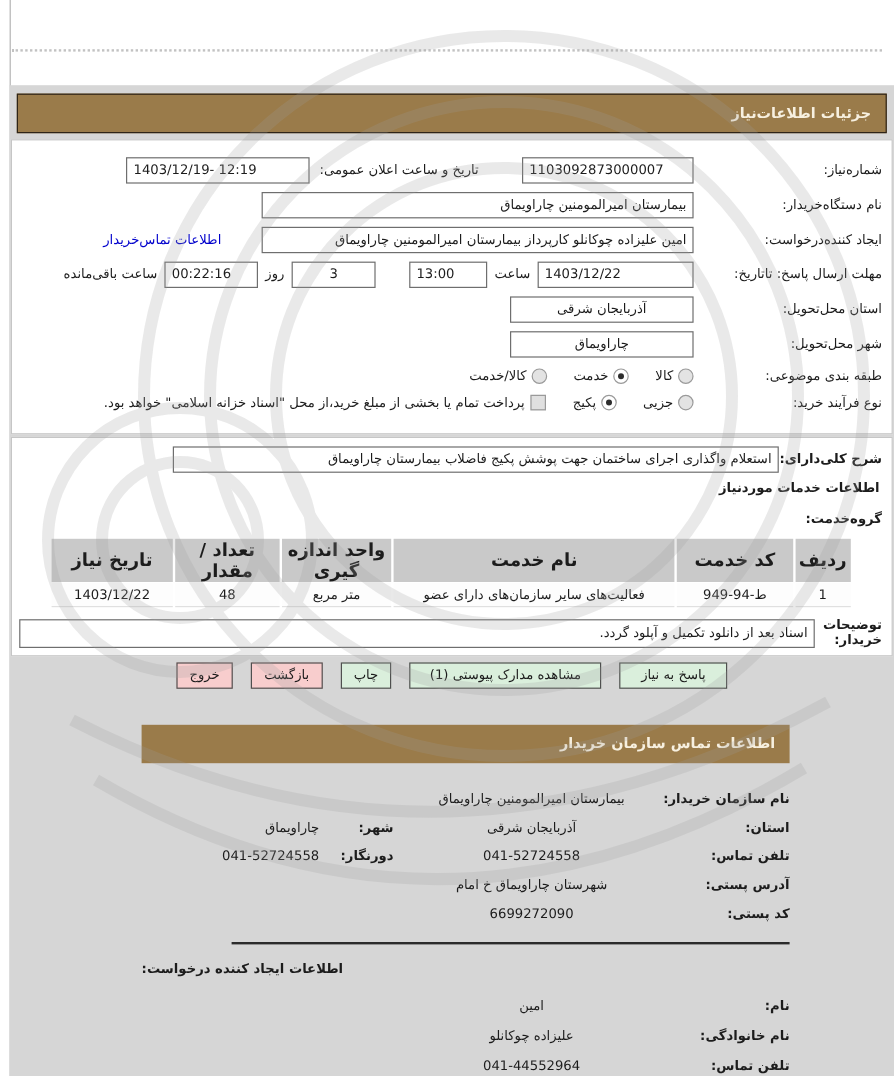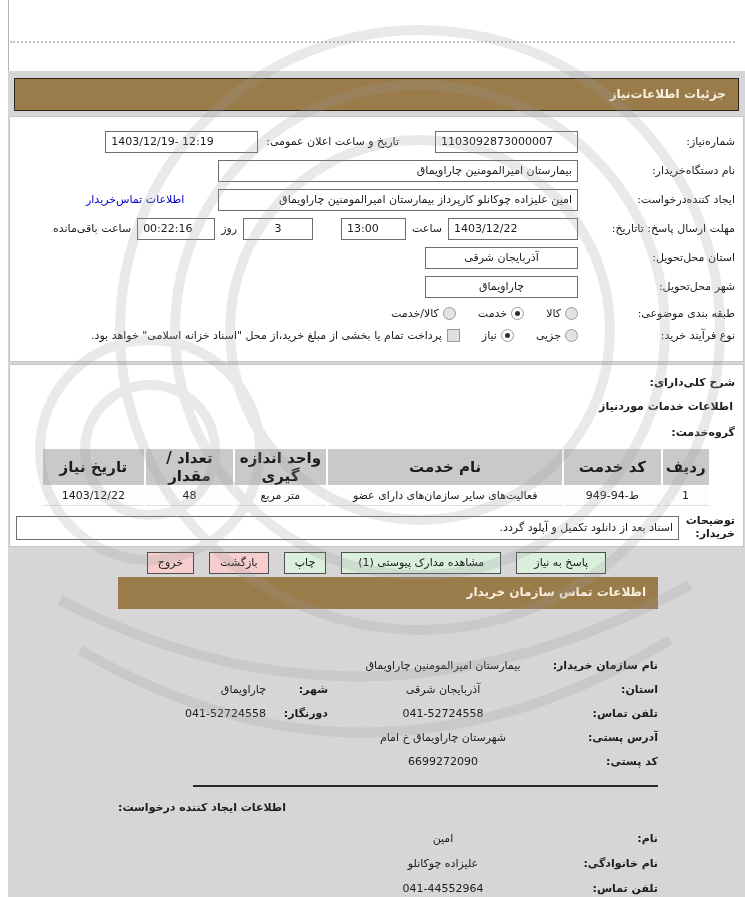--- a/index.html
+++ b/index.html
@@ -3,21 +3,21 @@
 <meta charset="utf-8">
 <style>
   * { box-sizing: border-box; margin: 0; padding: 0; }
   body { font-family: "DejaVu Sans", "Liberation Sans", sans-serif; background:#fff; }
   #screen { position:relative; width:745px; height:897px; background:#fff; overflow:hidden; direction:rtl; font-size:11px; color:#1c1c1c; }
   .vline { position:absolute; left:8px; top:0; bottom:0; width:0; border-left:1px solid #b3b3b3; z-index:0; }
   .dotline { position:absolute; top:41px; left:10px; right:10px; border-top:2px dotted #c2c2c2; z-index:0; }
   #main { position:absolute; top:55px; left:8px; width:737px; height:842px; background:#d6d6d6; z-index:1;margin-top:16px; }
   .titlebar { background:#9a7b4a; border:1px solid #2e2417; color:#f7f0e0; font-weight:bold; font-size:12px; text-align:right; }
   #bar1 { position:absolute; top:7px; right:6px; left:6px; height:33px; line-height:31px; padding-right:12px; }
-  #bar2 { position:absolute; top:506px; right:87px; width:540px; height:32px; line-height:30px; padding-right:12px; border:none; }
+  #bar2 { position:absolute; top:533px; right:87px; width:540px; height:32px; line-height:30px; padding-right:12px; border:none; }
   .panel { position:absolute; right:1px; left:1px; background:#ffffff; border:1px solid #c6c6c6; }
   #panel1 { top:45px; height:246px; padding:13px 8px 6px 6px; }
   #panel2 { top:293px; height:183px; padding:6px 8px 4px 6px; }
   .frow { display:flex; align-items:center; margin-bottom:6px; height:23px; }
   .lbl { white-space:nowrap; padding-left:6px; }
   .lbl.w155 { width:157px; }
   .blbl { font-weight:bold; white-space:nowrap; padding-left:6px; }
   .tbox { background:#fff; border:1px solid #6e6e6e; height:22px; line-height:20px; padding:0 5px; overflow:hidden; white-space:nowrap; }
   .w143 { width:143px; text-align:right; }
   .w153 { width:153px; }
@@ -118,29 +118,30 @@
         <span class="ropt">خدمت</span>
         <span class="radio"></span>
         <span class="ropt">کالا/خدمت</span>
       </div>
 
       <div class="frow" style="height:18px;margin-bottom:0;">
         <span class="lbl w155">نوع فرآیند خرید:</span>
         <span class="radio"></span>
         <span class="ropt">جزیی</span>
         <span class="radio checked"></span>
-        <span class="ropt">نیاز</span>
+        <span class="ropt">پکیج</span>
         <span class="checkbox"></span>
         <span>پرداخت تمام یا بخشی از مبلغ خرید،از محل "اسناد خزانه اسلامی" خواهد بود.</span>
       </div>
     </div>
 
     <div id="panel2" class="panel">
       <div class="frow" style="margin-bottom:4px;">
         <span class="blbl" style="width:86px;">شرح کلی‌دارای:</span>
+        <div class="tbox" style="width:505px;">استعلام واگذاری  اجرای ساختمان جهت پوشش  پکیج فاضلاب  بیمارستان چاراویماق</div>
       </div>
 
       <div class="sect-title">اطلاعات خدمات موردنیاز</div>
 
       <div class="frow" style="margin-bottom:2px;">
         <span class="blbl" style="width:86px;">گروه‌خدمت:</span>
       </div>
 
       <table class="svc">
         <thead>

